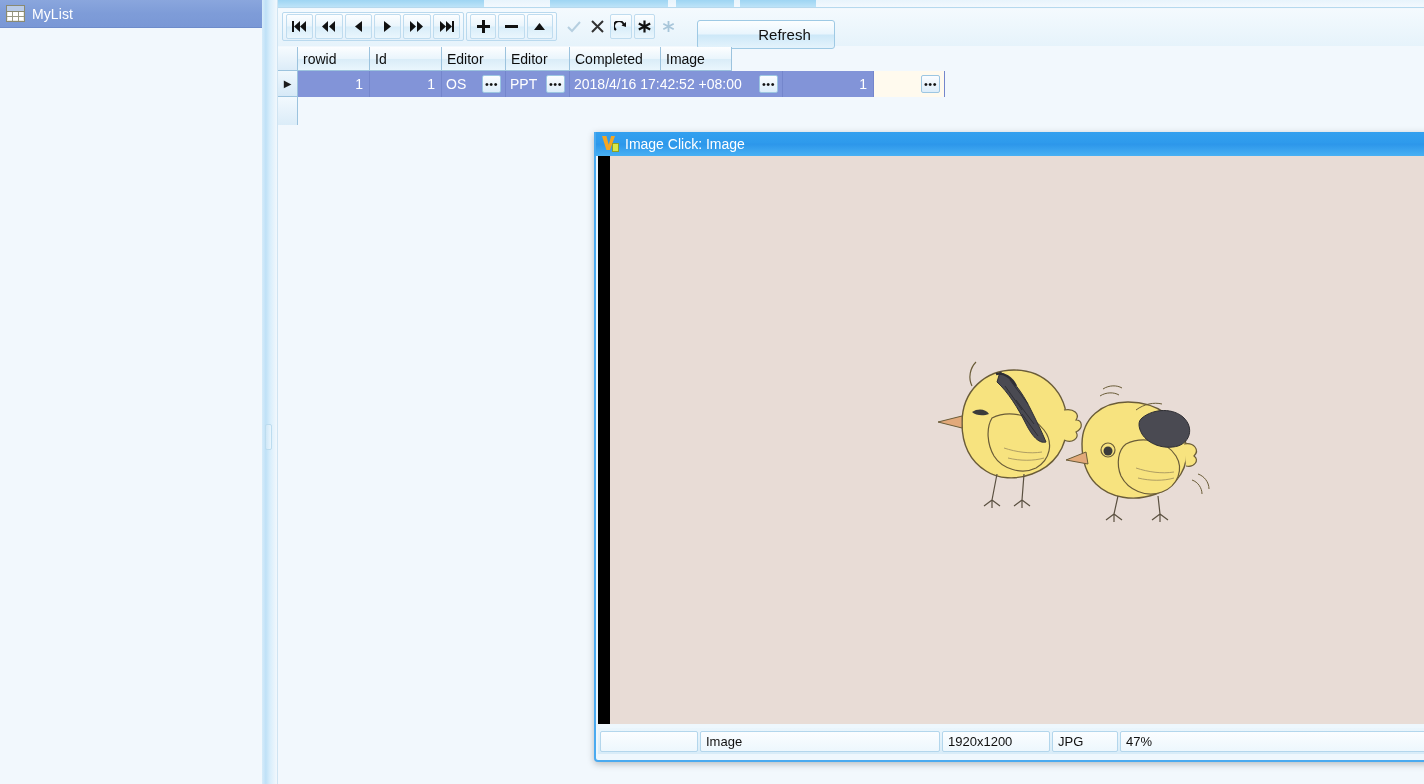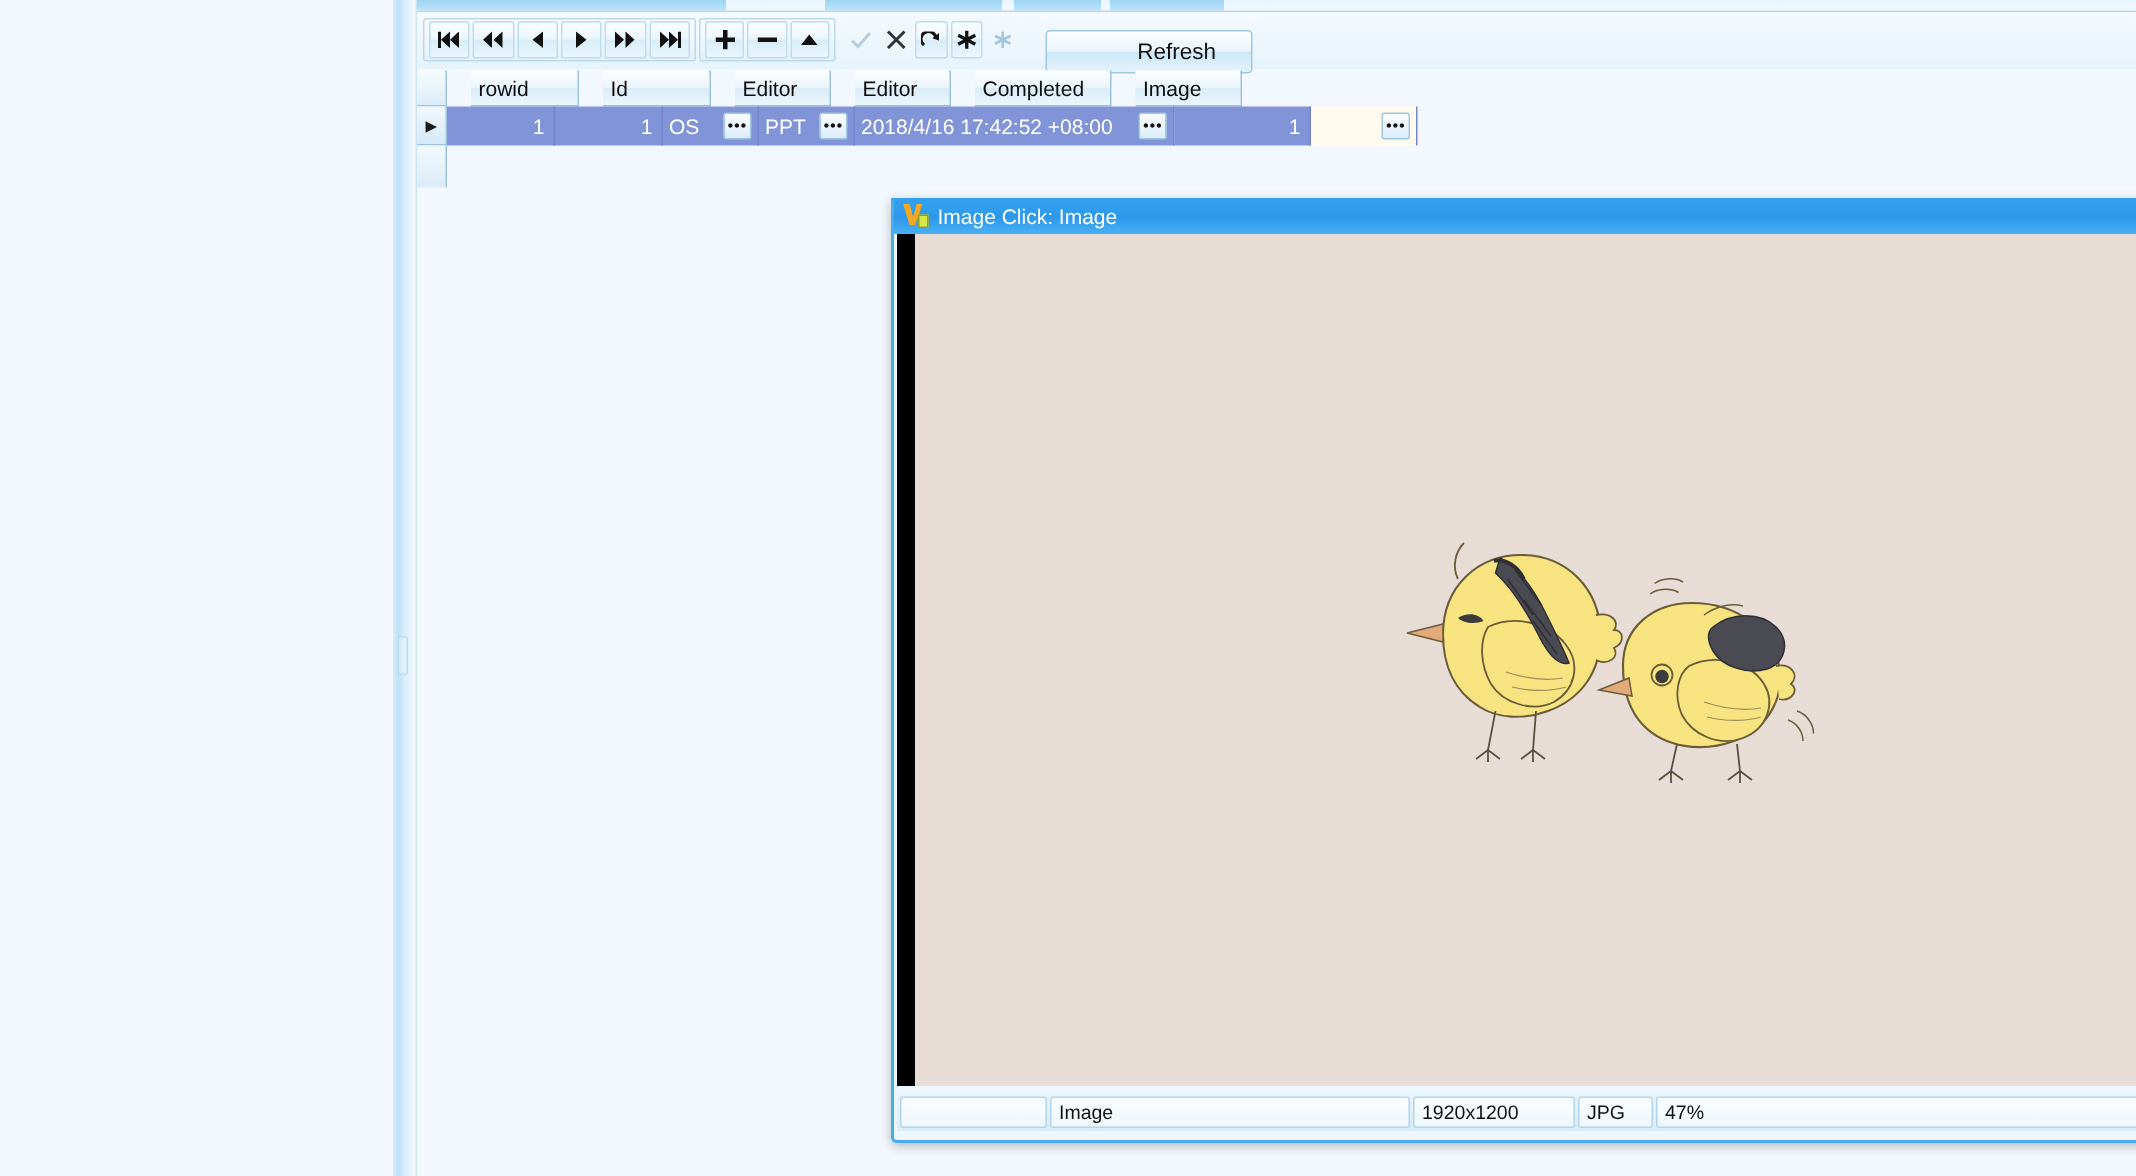--- a/index.html
+++ b/index.html
@@ -108,21 +108,21 @@
     background: linear-gradient(to bottom,#f6fbfe,#dcecf8);
     border-right: 1px solid #9cc3de; border-bottom: 1px solid #9cc3de;
     display: flex; align-items: center; justify-content: center;
     font-size: 9px; color: #1a1a1a;
   }
   #header-row .gutter { border-bottom: 1px solid #9cc3de; }
   .hcell {
     background: linear-gradient(to bottom,#fdfeff 0%,#eaf5fc 50%,#d9ecf8 51%,#eaf6fd 100%);
     border-right: 1px solid #9cc3de; border-bottom: 1px solid #9cc3de;
     display: flex; align-items: center; padding-left: 5px;
-    font-size: 14px; color: #0d0d0d; overflow: hidden; white-space: nowrap; margin-left: 16px;
+    font-size: 14px; color: #0d0d0d; overflow: hidden; white-space: nowrap;
   }
   #filter-row {
     height: 23px;
     background: linear-gradient(to bottom,#fbfdff,#eef7fc);
   }
   #filter-row .gutter { background: linear-gradient(to bottom,#eaf5fc,#cfe6f6); }
   #filter-cell {
     flex: 1; border-bottom: 1px solid #9cc3de;
     display: flex; align-items: center; justify-content: center;
     color: #6e6e6e; font-size: 14px;
@@ -203,28 +203,34 @@
   }
   .spanel {
     height: 21px; border: 1px solid #b3d6ec; border-radius: 2px;
     background: linear-gradient(to bottom,#fbfdff,#edf7fd);
     display: flex; align-items: center; padding: 0 5px;
     font-size: 13px; color: #101010; overflow: hidden; white-space: nowrap;
   }
   #sp-blank { width: 98px; }
   #sp-name  { width: 240px; }
   #sp-dim   { width: 108px; }
-  #sp-fmt   { width: 50px; }
+  #sp-fmt   { width: 66px; }
   #sp-zoom  { flex: 1; }
 </style>
 </head>
 <body>
 
 <div id="app">
 
+  <div id="left-panel">
+    <div class="nav-item">
+      <span class="grid-ico"></span>
+      <span class="nav-label">MyList</span>
+    </div>
+  </div>
 
   <div id="splitter">
     <div class="grip"></div>
   </div>
 
   <div id="main">
 
     <div id="top-sliver">
       <div class="seg" style="left:0;width:206px;"></div>
       <div class="seg pale" style="left:206px;width:66px;"></div>

